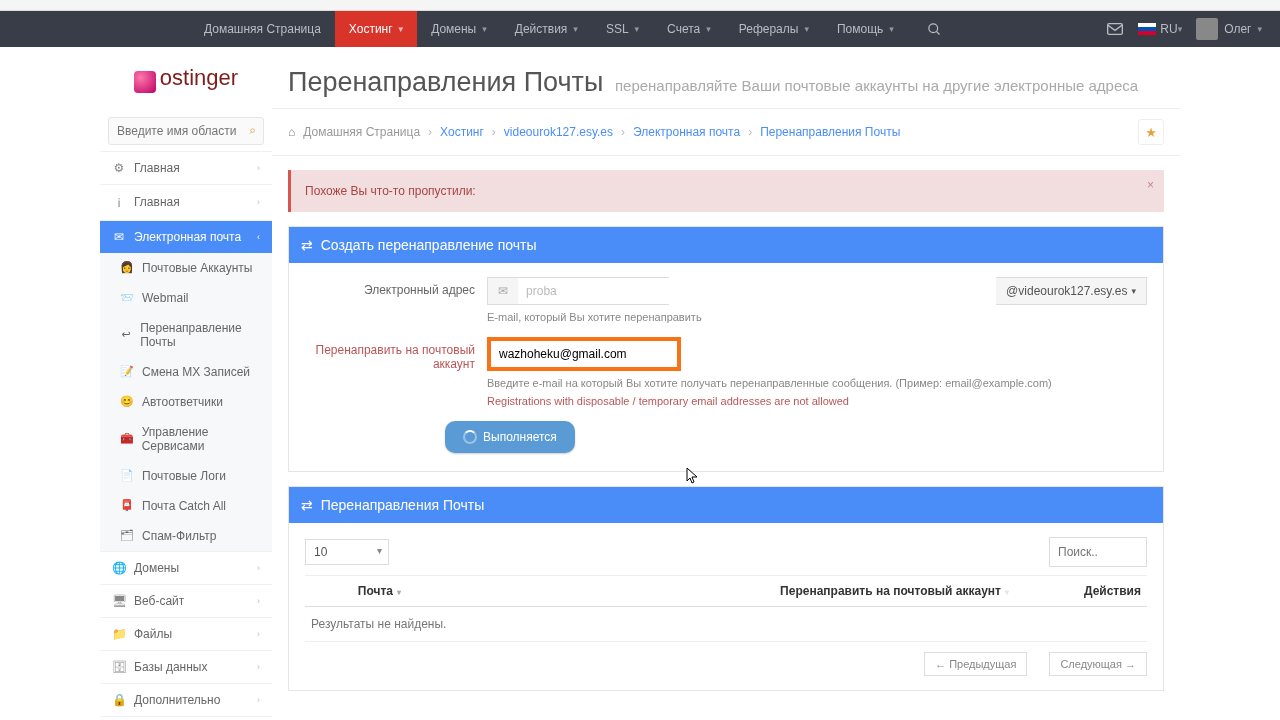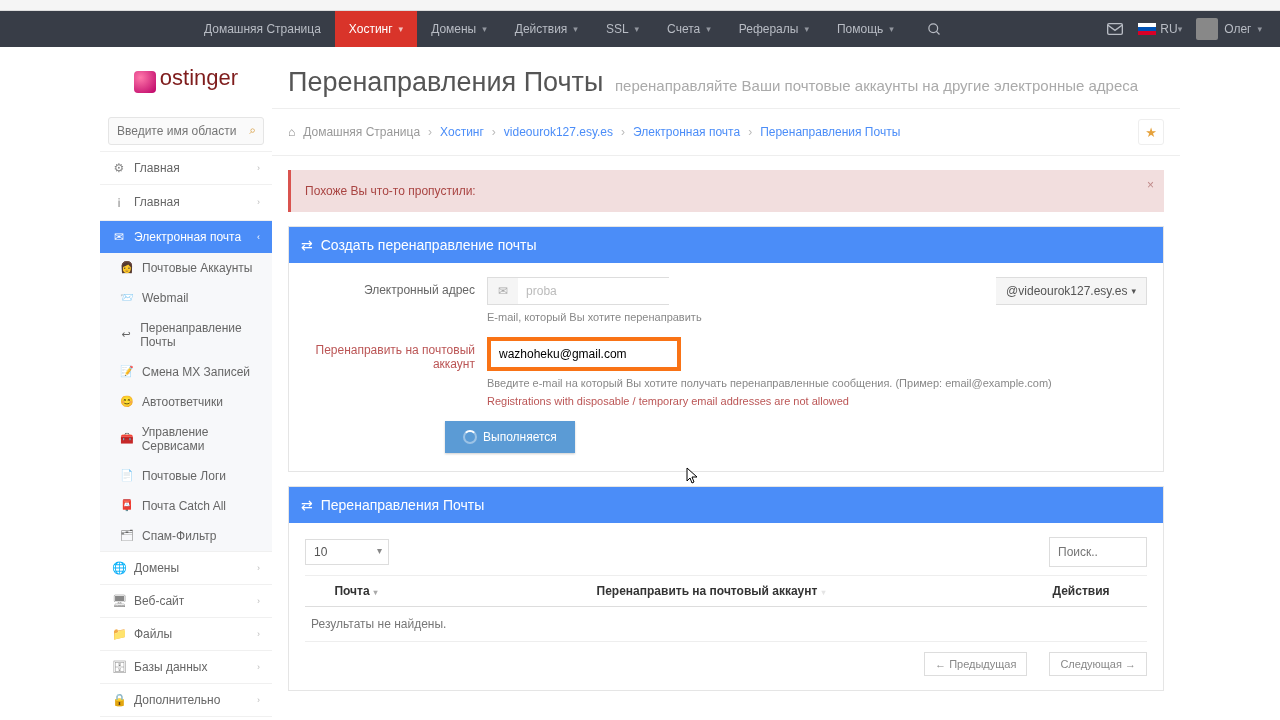--- a/index.html
+++ b/index.html
@@ -49,28 +49,28 @@
 .form-lbl.err{color:#b55}
 .form-fld{flex:1}
 .input-group{display:flex;border:1px solid #ddd;width:380px}
 .ig-addon{background:#f5f5f5;padding:6px 10px;color:#aaa;font-size:12px;display:flex;align-items:center}
 .ig-input{border:none;padding:6px 8px;flex:1;font-size:12px;outline:none}
 .ig-input::placeholder{color:#bbb}
 .domain-sel{background:#f5f5f5;border:1px solid #ddd;border-left:none;padding:6px 10px;font-size:12px;color:#555;cursor:pointer;display:flex;align-items:center;gap:4px}
 .hint{font-size:11px;color:#888;margin-top:6px}
 .hint.err{color:#b55}
 .txt-in{border:4px solid #f97316;padding:6px 8px;font-size:12px;width:170px}
-.btn-submit{background:#5b9bd5;color:#fff;border:none;padding:9px 18px;font-size:12px;border-radius:0;margin:8px 0 4px 140px;cursor:pointer;display:inline-flex;align-items:center;gap:6px;box-shadow:0 1px 2px rgba(0,0,0,.2)}
+.btn-submit{background:#5b9bd5;color:#fff;border:none;padding:9px 18px;font-size:12px;border-radius:10px;margin:8px 0 4px 140px;cursor:pointer;display:inline-flex;align-items:center;gap:6px;box-shadow:0 1px 2px rgba(0,0,0,.2)}
 .spinner{width:10px;height:10px;border:2px solid rgba(255,255,255,.4);border-top-color:#fff;border-radius:50%;display:inline-block;animation:none}
 .tbl-tools{display:flex;align-items:center;gap:8px;margin-bottom:8px}
 .sel{border:1px solid #ddd;padding:5px 20px 5px 8px;font-size:12px;color:#555;background:#fff;position:relative;width:54px}
 .sel:after{content:"▾";position:absolute;right:6px;top:5px;color:#888;font-size:10px}
 .srch{margin-left:auto;border:1px solid #ddd;padding:7px 8px;font-size:12px;width:80px}
 table.data{width:100%;border-collapse:collapse;font-size:12px}
-table.data th{text-align:center;font-weight:700;color:#333;padding:8px 6px;border-bottom:1px solid #ddd;border-top:1px solid #eee}
+table.data th{text-align:right;font-weight:700;color:#333;padding:8px 6px;border-bottom:1px solid #ddd;border-top:1px solid #eee}
 table.data th .srt{font-size:8px;color:#aaa;margin-left:4px}
 table.data td{padding:10px 6px;color:#777;border-bottom:1px solid #eee}
 .pager{display:flex;justify-content:flex-end;gap:22px;margin-top:10px}
 .pager a{border:1px solid #ddd;padding:5px 10px;font-size:11px;color:#888;text-decoration:none;cursor:pointer;background:#fff}
 .cursor{position:absolute;width:14px;height:18px;pointer-events:none}
 .cursor svg{display:block}
 .hglyph{width:22px;height:22px;display:inline-block;background:radial-gradient(circle at 30% 30%,#f7a,#b06);border-radius:4px;margin-right:4px;vertical-align:middle}
 </style>
 </head>
 <body>

